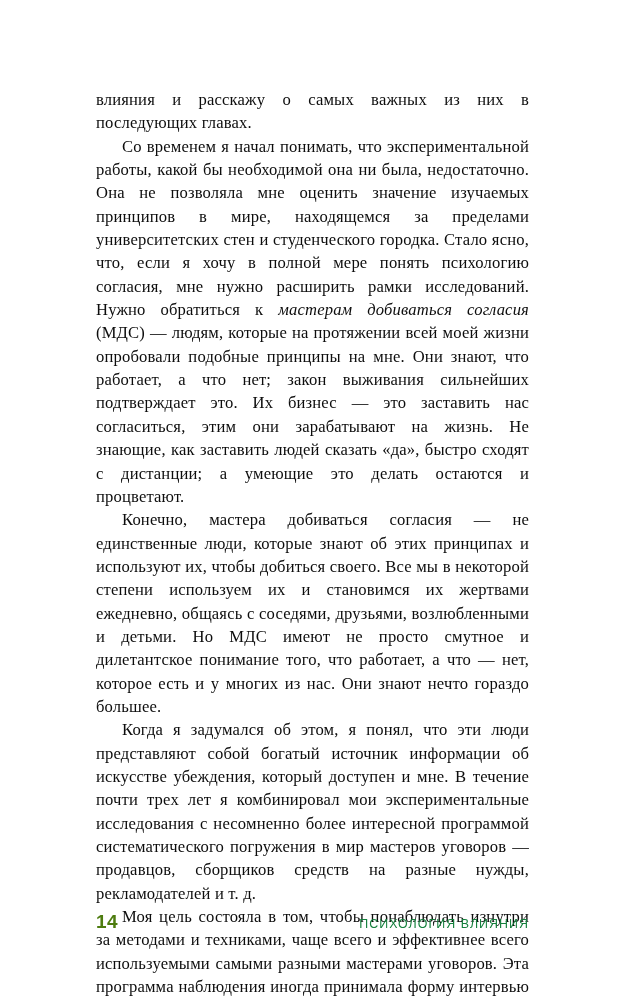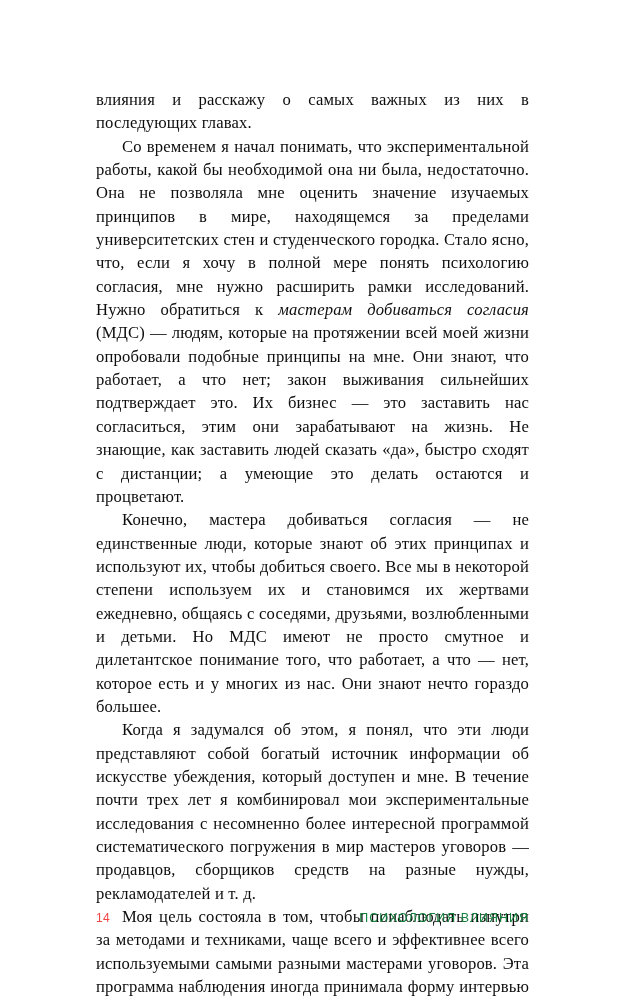--- a/index.html
+++ b/index.html
@@ -63,24 +63,24 @@
     left: 96px;
     top: 903px;
     width: 433px;
     display: flex;
     align-items: baseline;
     justify-content: space-between;
     font-family: "Liberation Sans", "DejaVu Sans", sans-serif;
   }
 
   .folio {
-    font-size: 12px;
+    font-size: 19px;
     letter-spacing: 0.02em;
-    color: #ef4444;
-    font-weight: 400;
+    color: #4d7c0f;
+    font-weight: 700;
   }
 
   .running-head {
     font-size: 12.4px;
     letter-spacing: 0.085em;
     color: #15803d;
     text-transform: uppercase;
     font-weight: 400;
     white-space: nowrap;
   }

